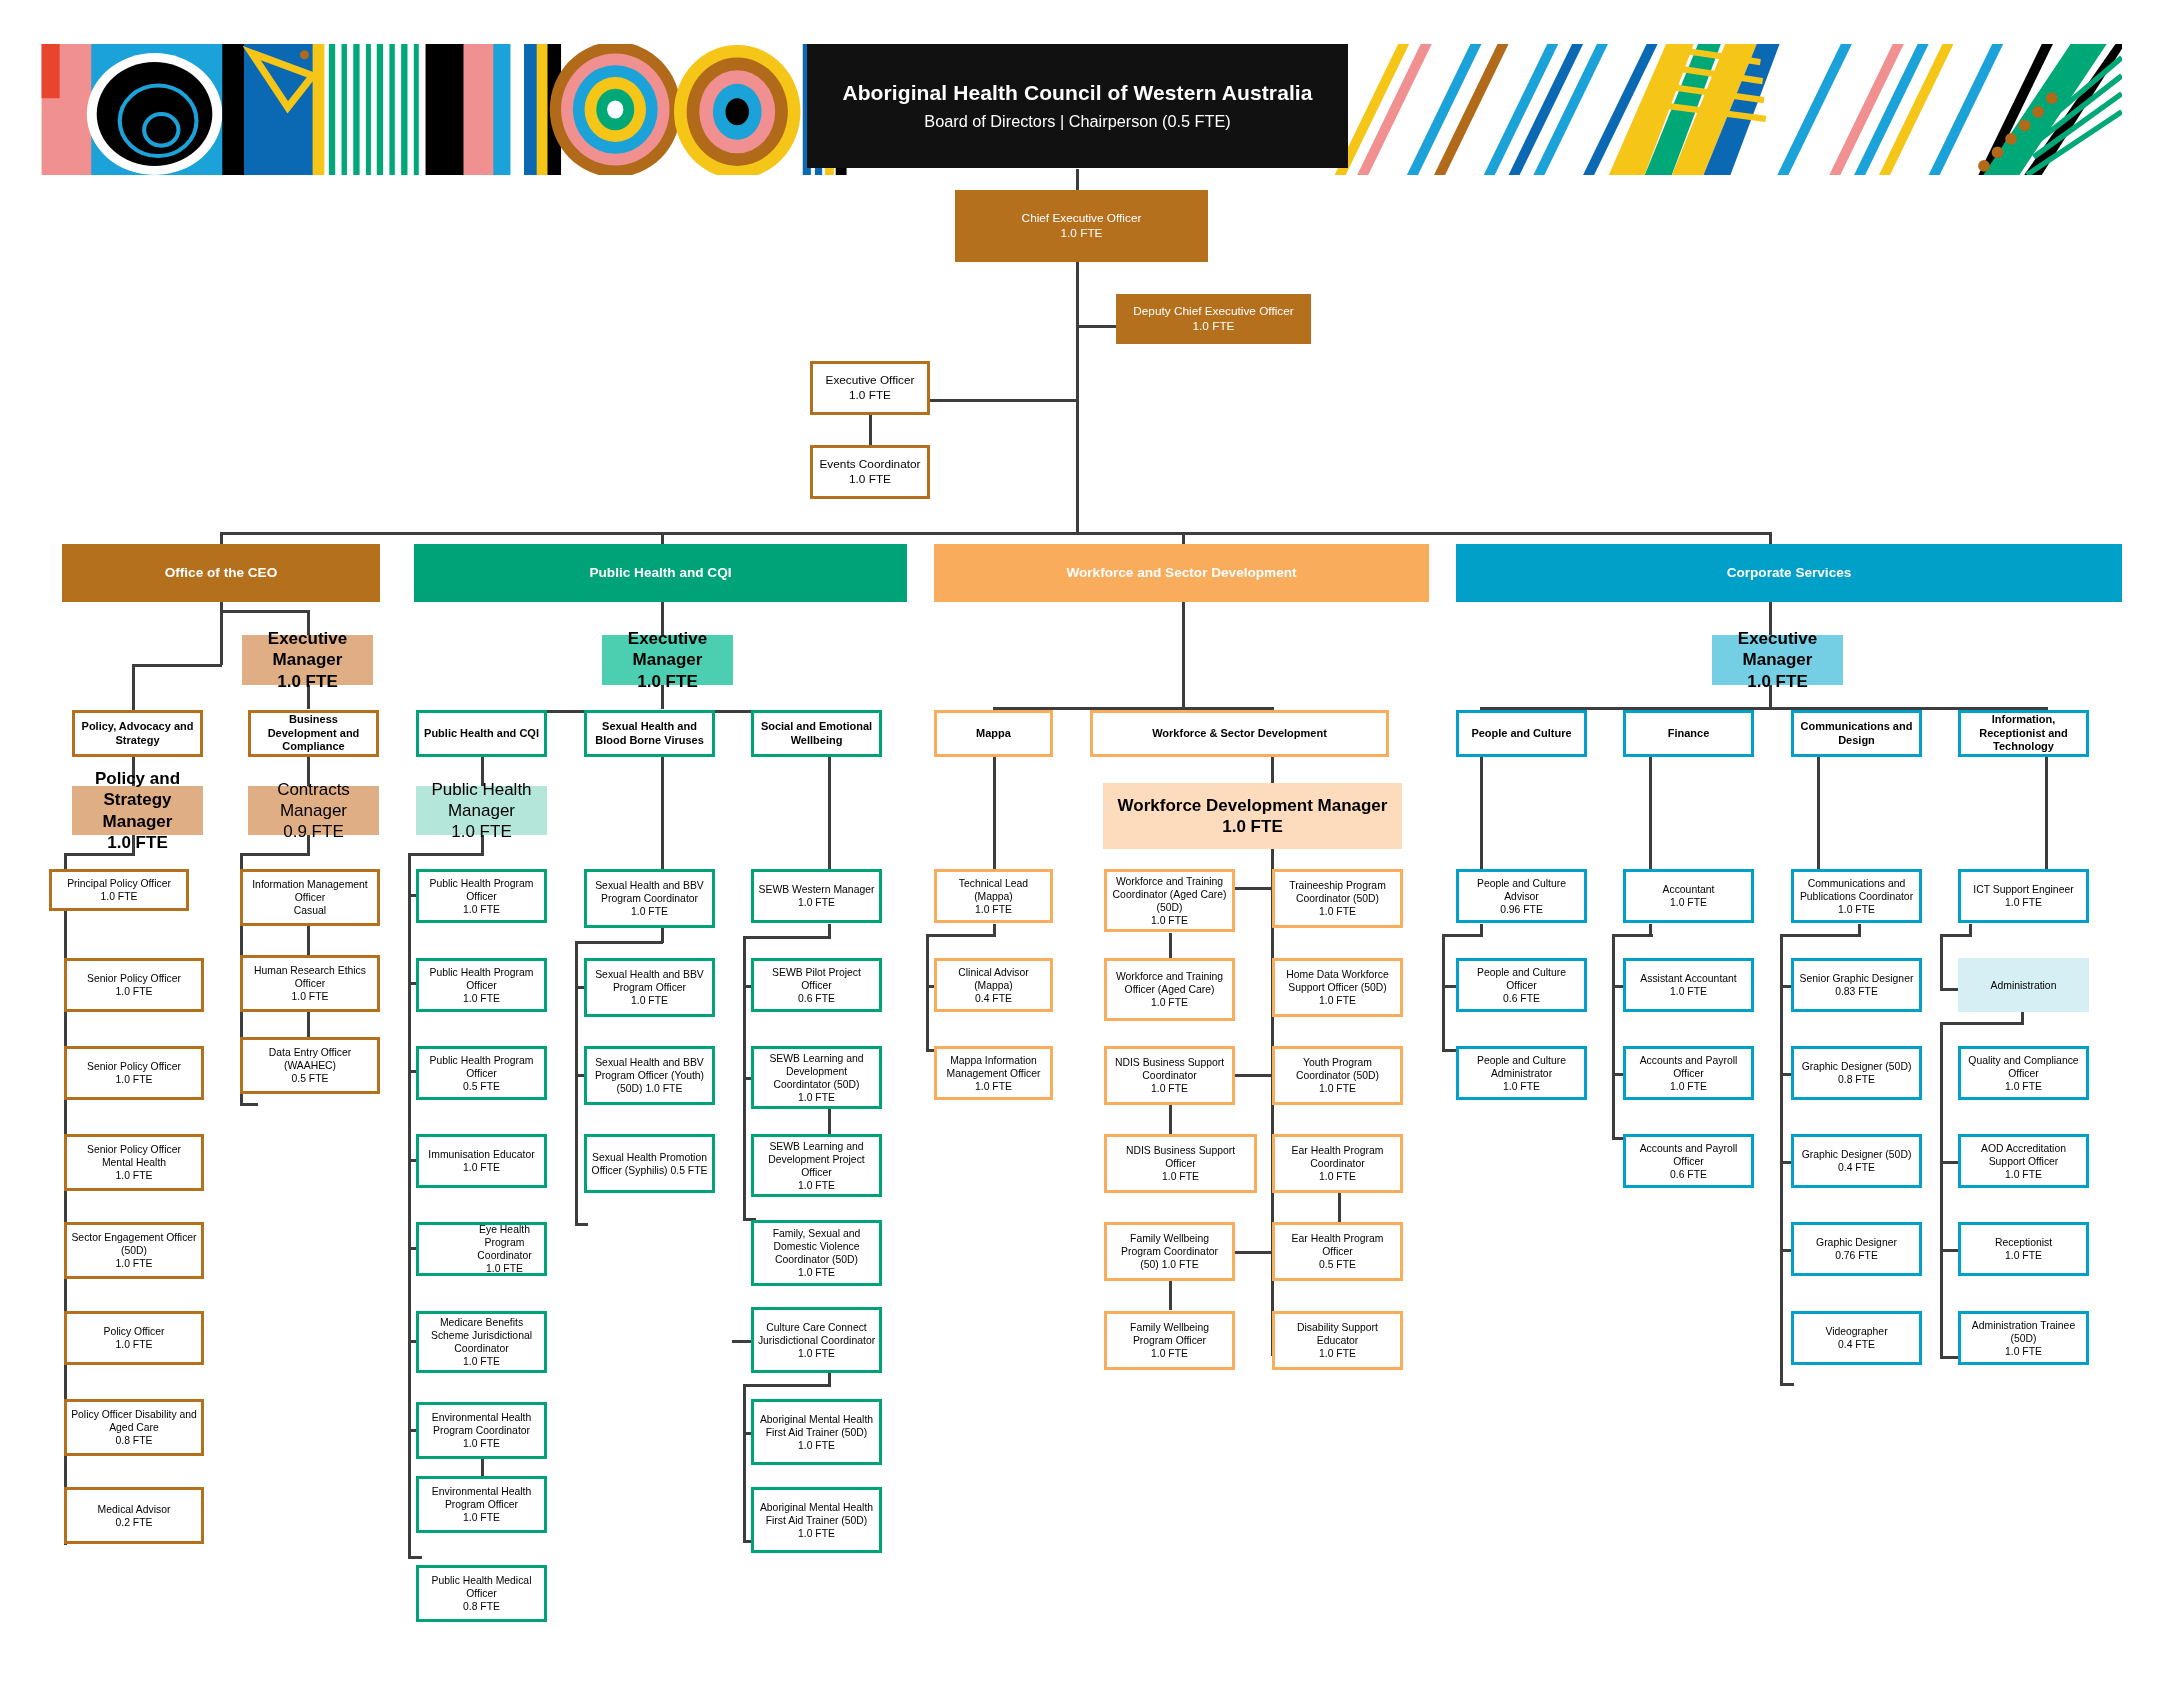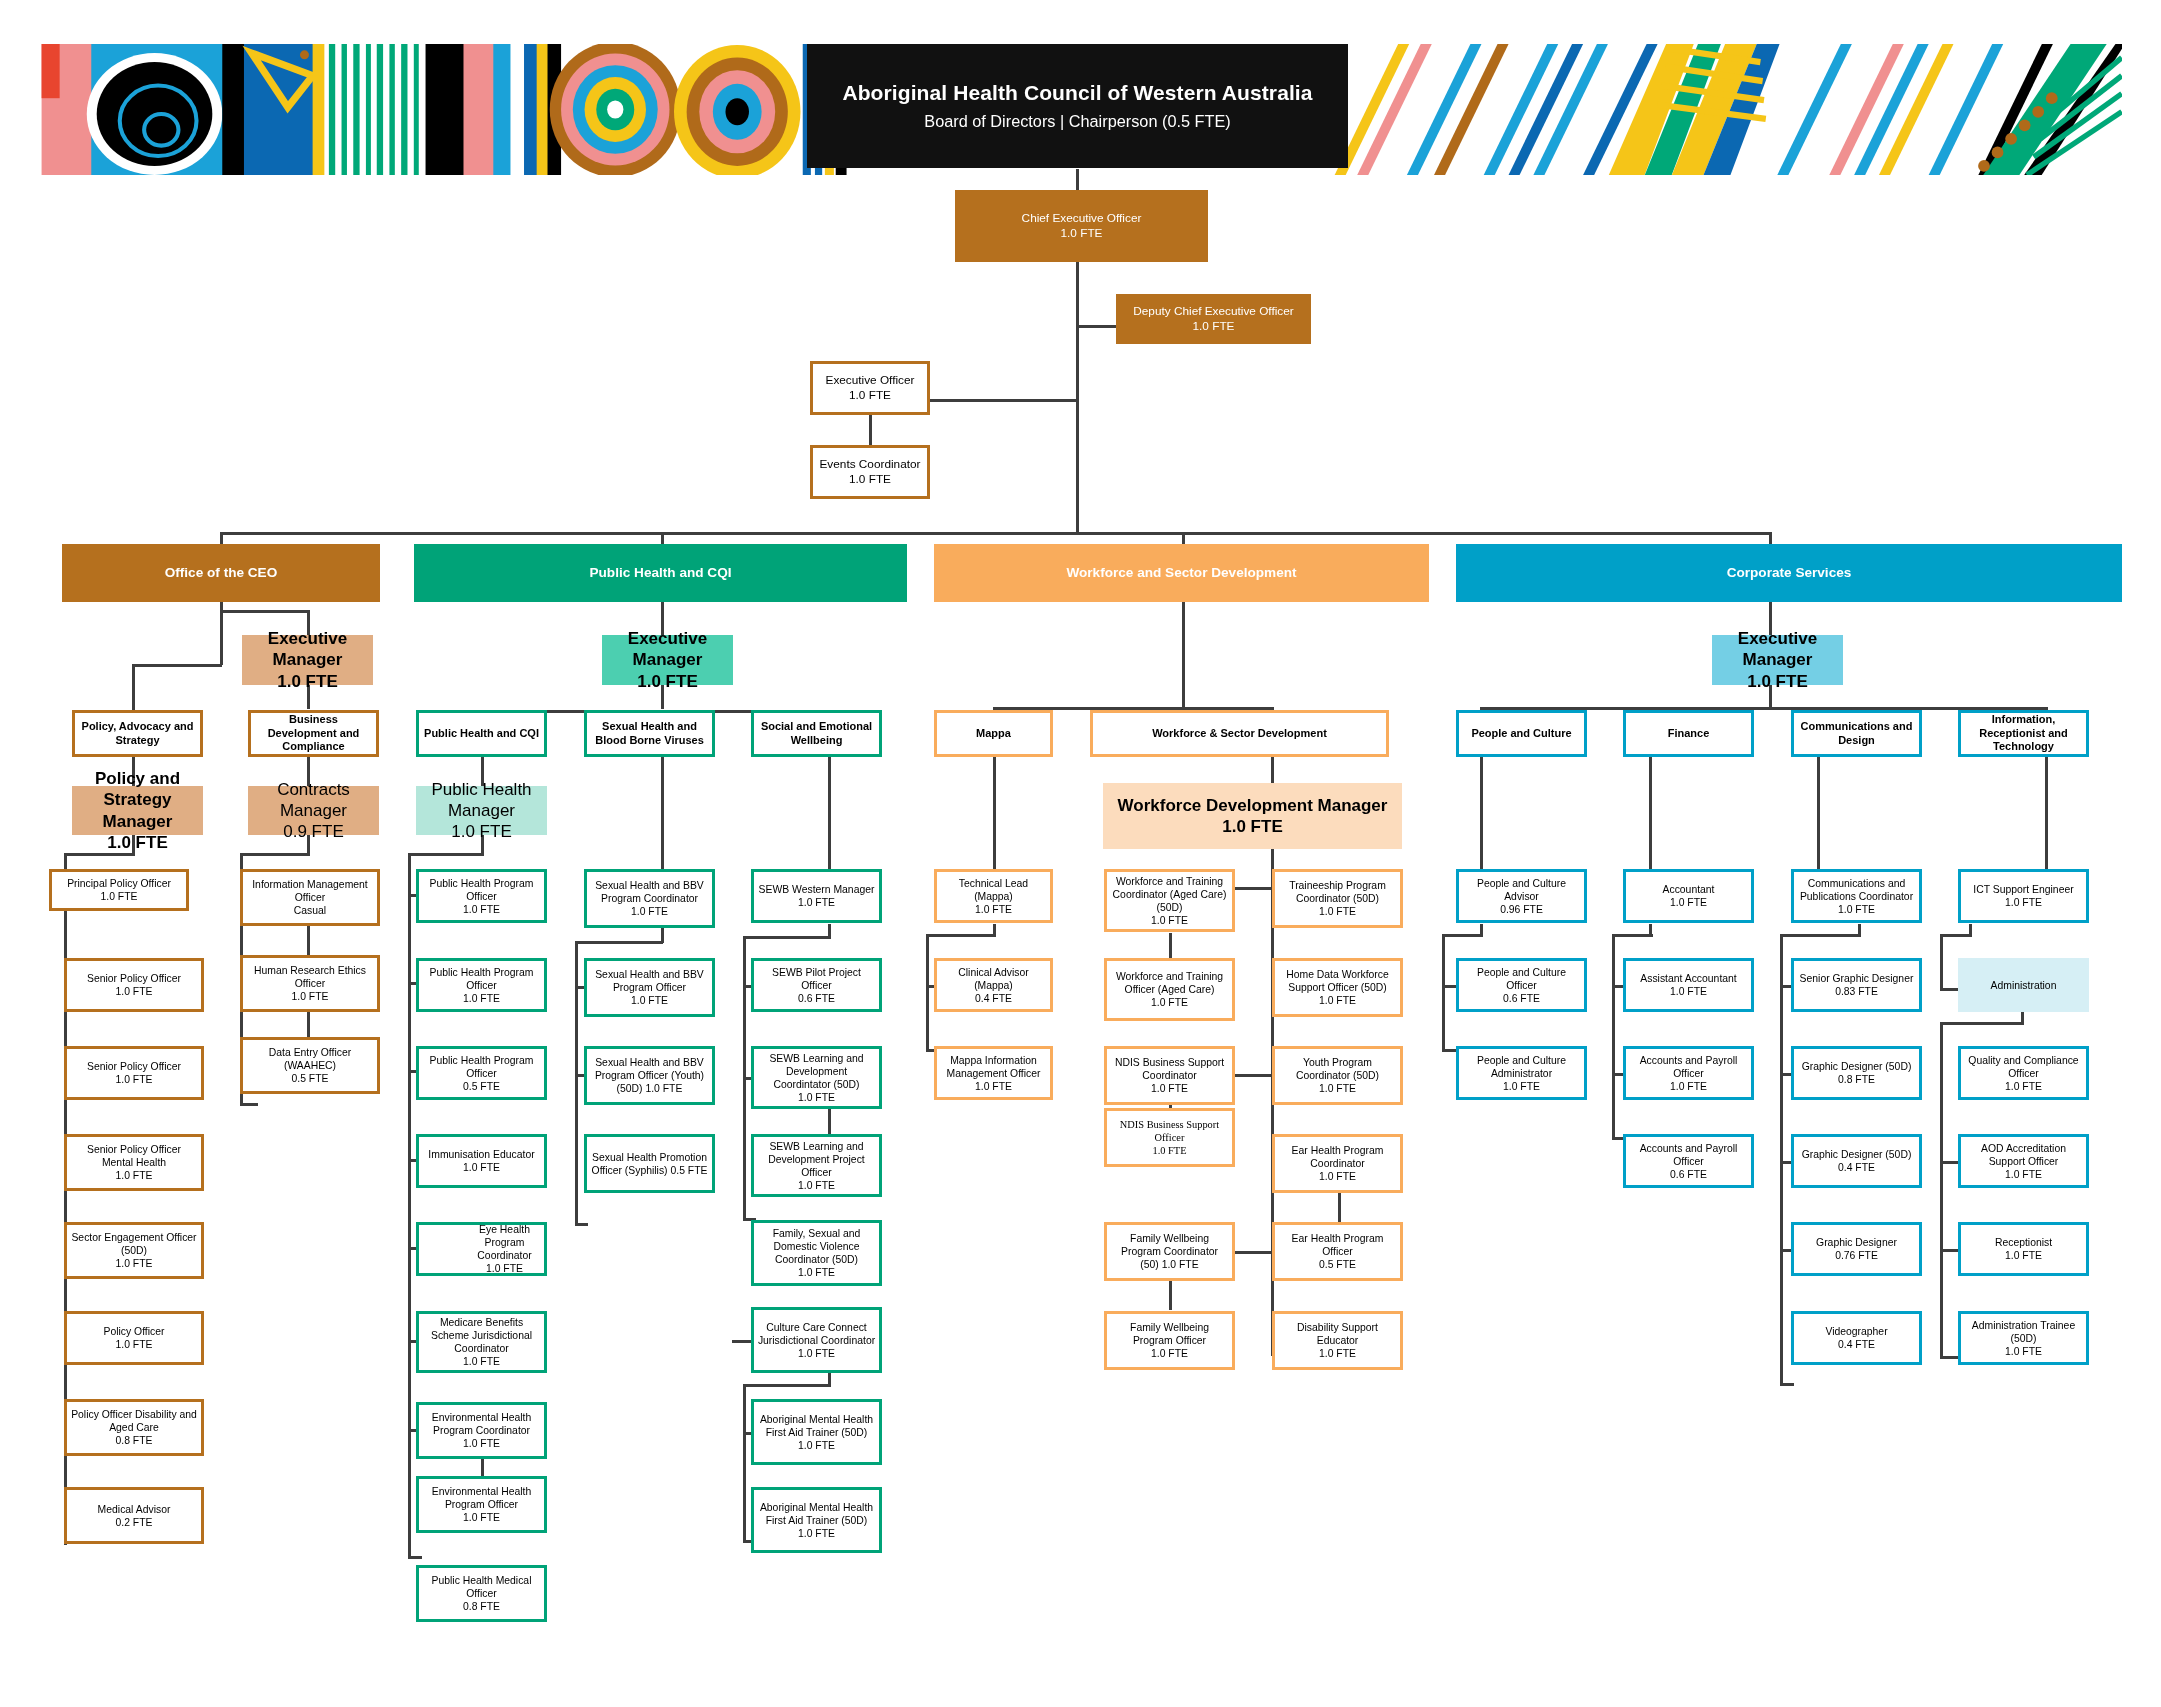--- a/index.html
+++ b/index.html
@@ -513,21 +513,21 @@
   <div class="node role" style="left:1104px; top:958px; width:131px; height:63px; border:3.2px solid #F9AC5C;">
     <div class="lbl"><span>Workforce and Training Officer (Aged Care)</span><br><span>1.0 FTE</span></div>
     </div>
 
   <div class="node role" style="left:1104px; top:1046px; width:131px; height:59px; border:3.2px solid #F9AC5C;">
     <div class="lbl"><span>NDIS Business Support Coordinator</span><br><span>1.0 FTE</span></div>
     </div>
   <div class="ln lnh" style="left:1235px; top:1074px; width:37px;"></div>
   <div class="ln lnv" style="left:1169px; top:1105px; height:29px;"></div>
 
-  <div class="node role" style="left:1104px; top:1108px; width:131px; height:59px; border:3.2px solid #F9AC5C;font-family:Liberation Serif, serif;">
+  <div class="node role" style="left:1104px; top:1134px; width:153px; height:59px; border:3.2px solid #F9AC5C;">
     <div class="lbl"><span>NDIS Business Support Officer</span><br><span>1.0 FTE</span></div>
     </div>
 
   <div class="node role" style="left:1104px; top:1222px; width:131px; height:59px; border:3.2px solid #F9AC5C;">
     <div class="lbl"><span>Family Wellbeing Program Coordinator (50) 1.0 FTE</span></div>
     </div>
   <div class="ln lnh" style="left:1235px; top:1251px; width:37px;"></div>
   <div class="ln lnv" style="left:1169px; top:1281px; height:29px;"></div>
 
   <div class="node role" style="left:1104px; top:1311px; width:131px; height:59px; border:3.2px solid #F9AC5C;">

